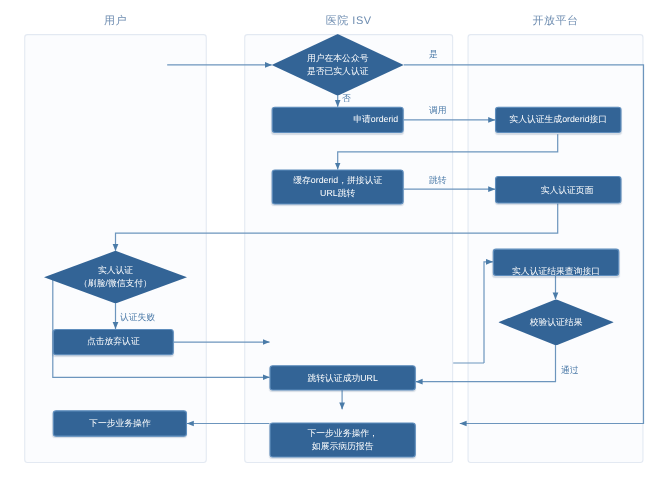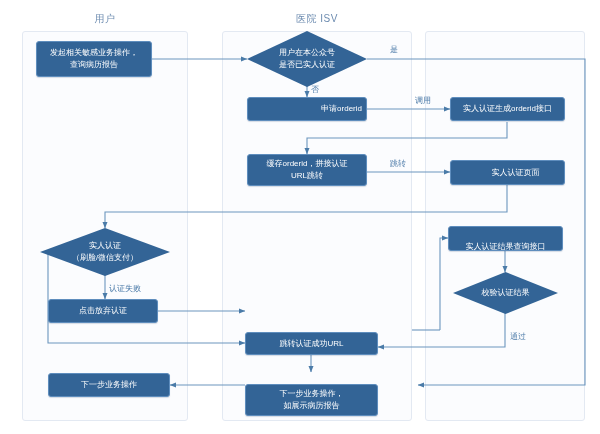--- a/index.html
+++ b/index.html
@@ -71,20 +71,21 @@
     z-index:7;
   }
 </style>
 </head>
 <body>
 
 <div id="canvas">
 
   <div class="lane-title" style="left:22px;top:12px;width:166px;">用户</div>
   <div class="lane-title" style="left:222px;top:12px;width:190px;">医院 ISV</div>
+  <div class="lane-title" style="left:425px;top:12px;width:160px;">开放平台</div>
 
   <div class="lane" style="left:22px;top:31px;width:166px;height:390px;"></div>
   <div class="lane" style="left:222px;top:31px;width:190px;height:390px;"></div>
   <div class="lane" style="left:425px;top:31px;width:160px;height:390px;"></div>
 
   <svg id="wires" viewBox="0 0 600 434">
     <defs>
       <marker id="ah" markerWidth="7" markerHeight="7" refX="6.2" refY="3" orient="auto" markerUnits="userSpaceOnUse">
         <path d="M0,0.4 L6.4,3 L0,5.6 z" fill="#4a7ba8"></path>
       </marker>
@@ -120,24 +121,20 @@
 
     <g fill="none" stroke="#6c95bd" stroke-width="1.1">
 
       <path d="M367,59 L585,59 L585,385 L418,385" marker-end="url(#ah)"></path>
 
       <path d="M440,330 L440,238 L448,238" marker-end="url(#ah)"></path>
       <path d="M440,330 L412,330"></path>
     </g>
   </svg>
 
-  <div class="node box" style="left:36px;top:41px;width:116px;height:36px;">
-    <span style="white-space:pre-line;">发起相关敏感业务操作，
-查询病历报告</span>
-  </div>
 
   <div class="node diamond" style="left:247px;top:31px;width:120px;height:56px;">
     <span class="dshape"></span>
     <span class="dtext" style="white-space:pre-line;">用户在本公众号
 是否已实人认证</span>
   </div>
 
   <div class="node box" style="left:247px;top:97px;width:120px;height:24px;justify-content:flex-end;">
     <span style="white-space:pre-line;">申请orderid</span>
   </div>
@@ -183,18 +180,18 @@
     <span style="white-space:pre-line;">下一步业务操作</span>
   </div>
 
   <div class="node box" style="left:245px;top:384px;width:133px;height:32px;">
     <span style="white-space:pre-line;">下一步业务操作，
 如展示病历报告</span>
   </div>
 
   <div class="edge-label" style="left:390px;top:44px;">是</div>
   <div class="edge-label" style="left:311px;top:84px;">否</div>
-  <div class="edge-label" style="left:390px;top:95px;margin-left:25px;">调用</div>
+  <div class="edge-label" style="left:390px;top:95px;">调用</div>
   <div class="edge-label" style="left:390px;top:158px;">跳转</div>
   <div class="edge-label" style="left:109px;top:283px;">认证失败</div>
   <div class="edge-label" style="left:510px;top:331px;">通过</div>
 
 </div>
 
 </body></html>

